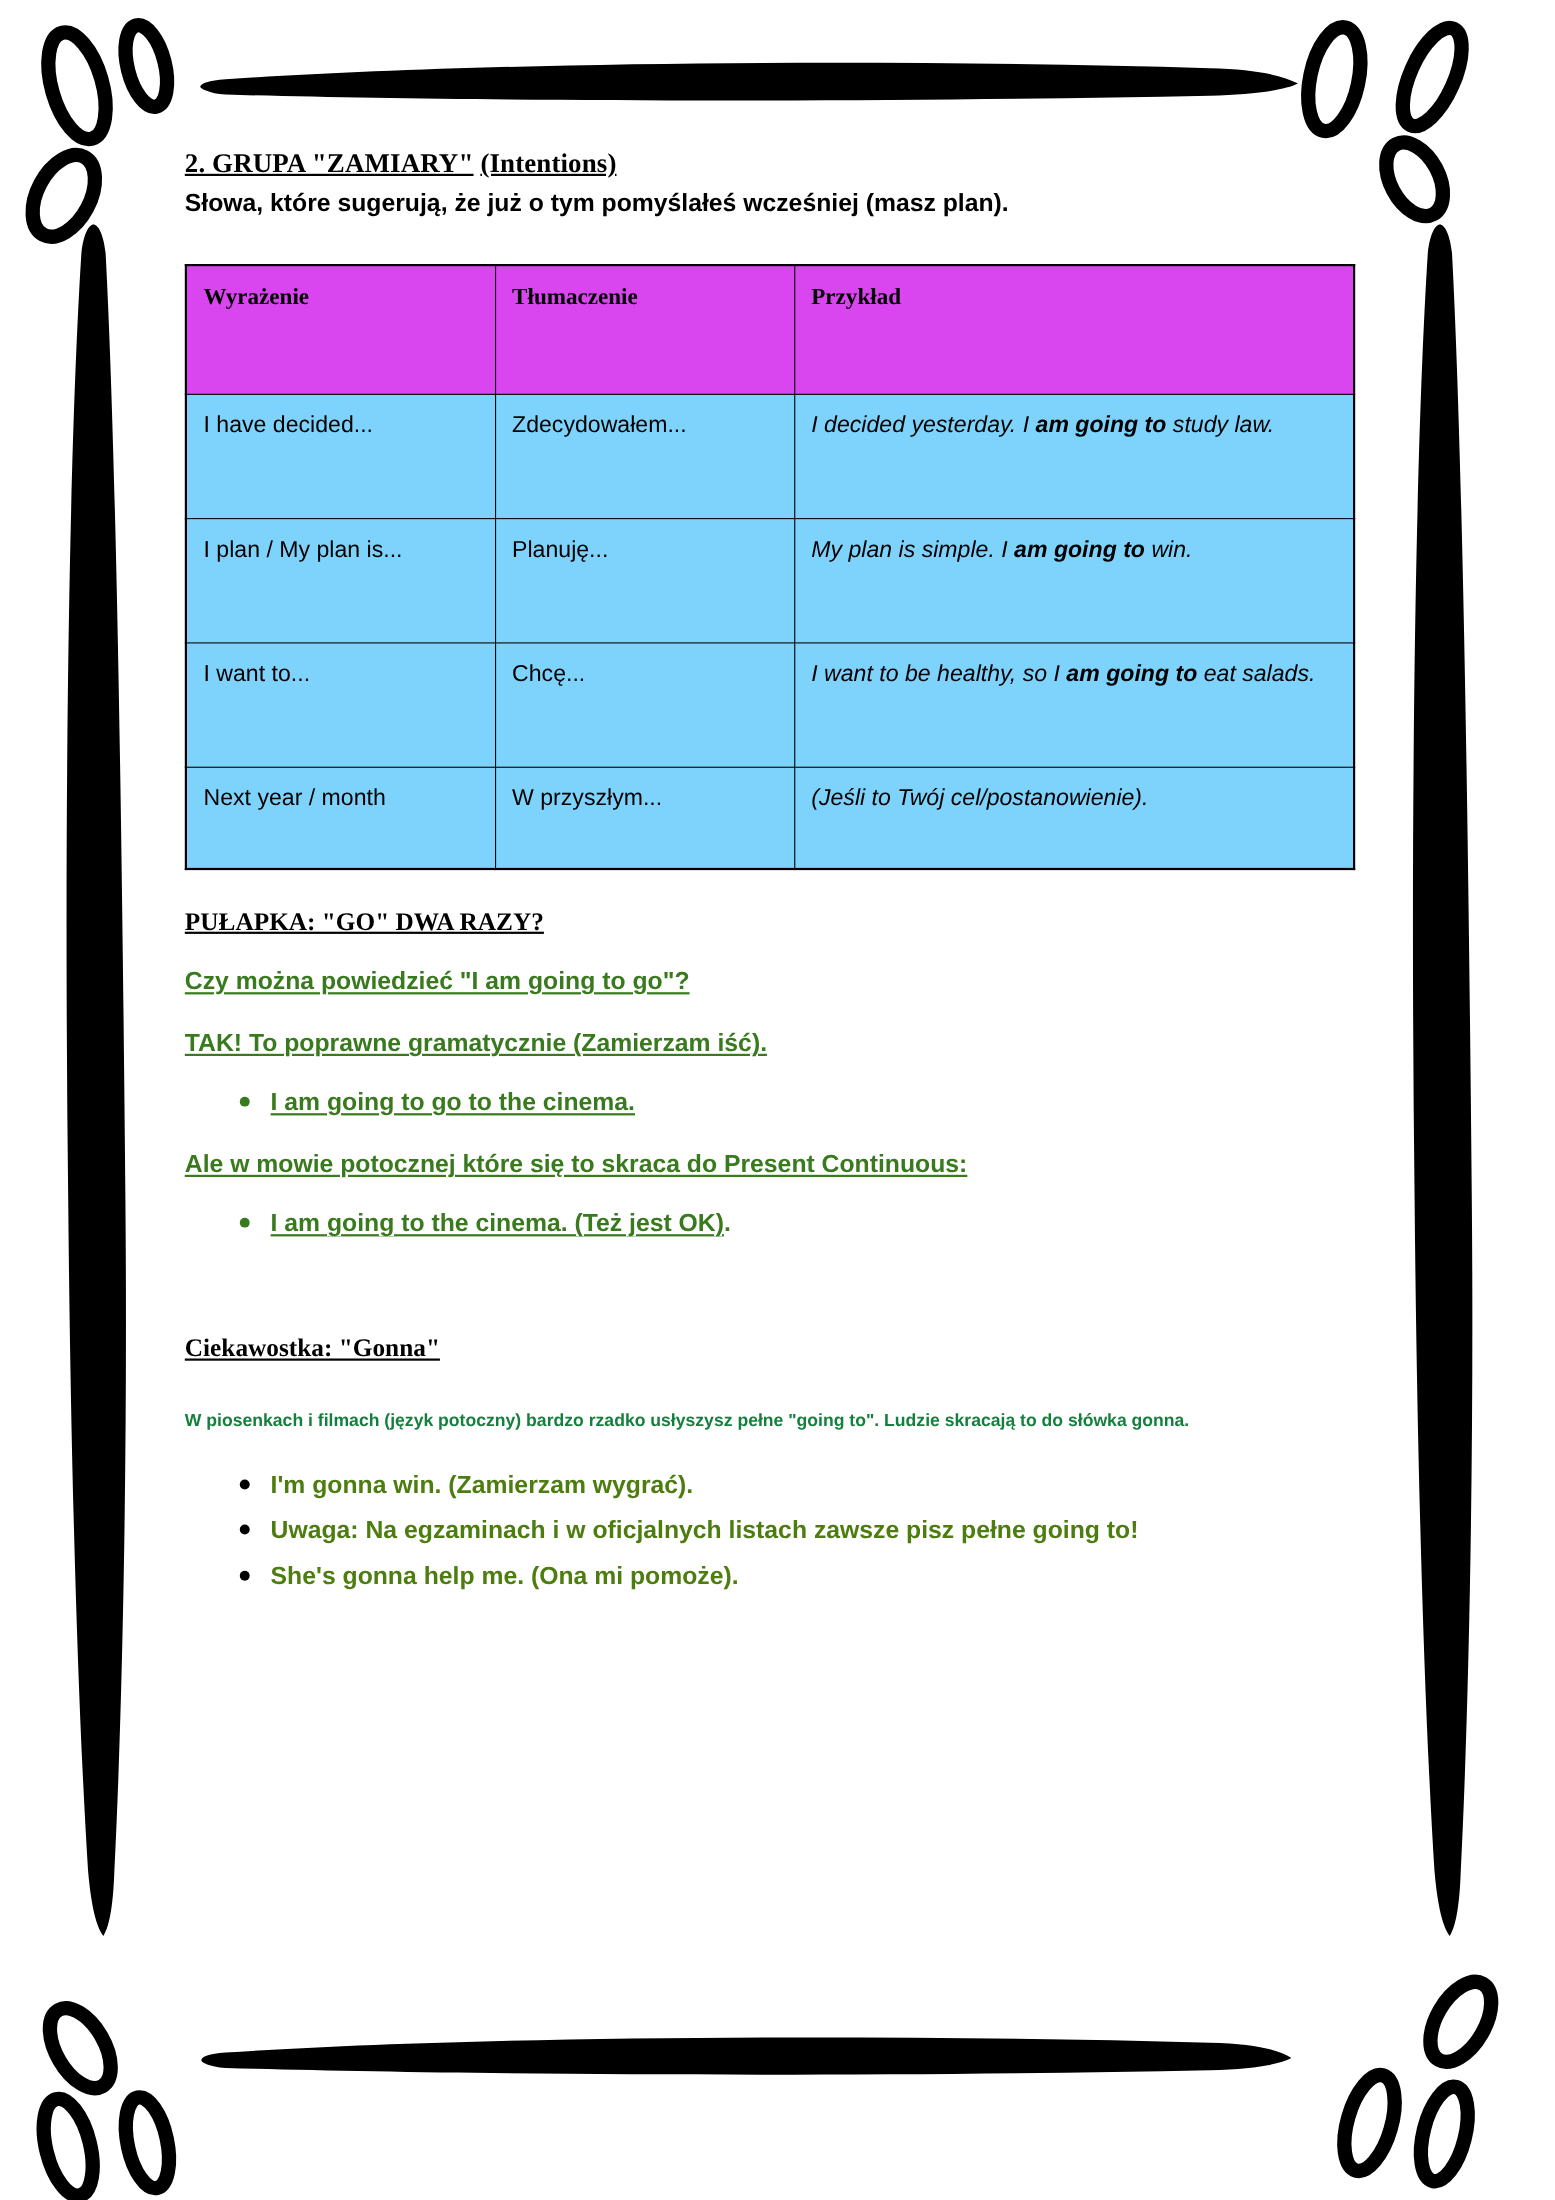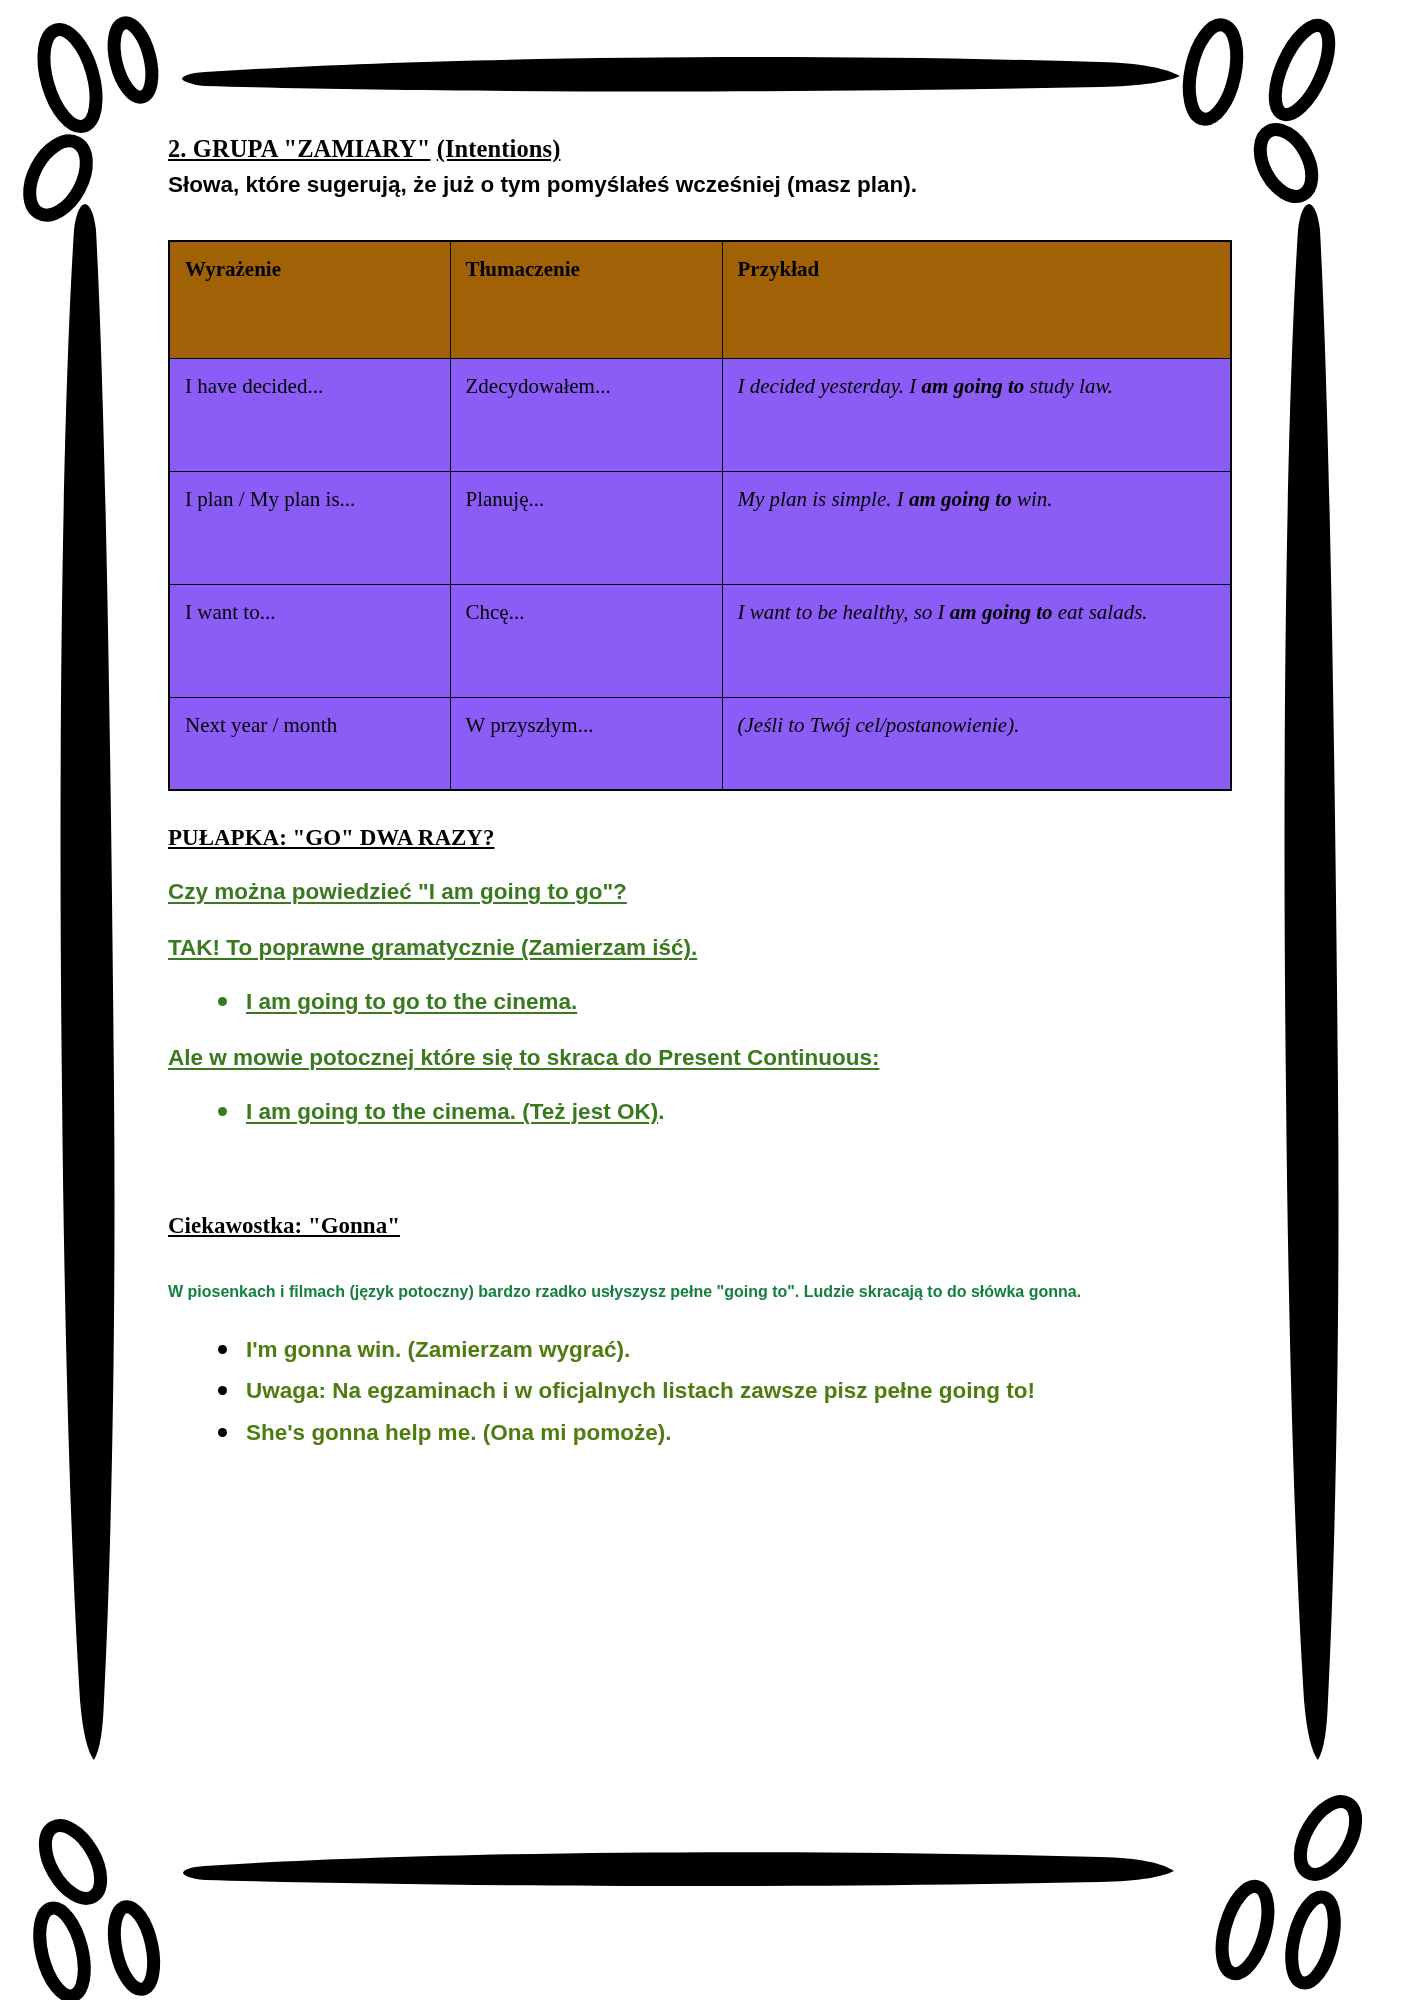--- a/index.html
+++ b/index.html
@@ -71,29 +71,29 @@
 
   table.vocab th, table.vocab td {
     border: 1.6px solid #000;
     vertical-align: top;
     padding: 14px 14px 14px 15px;
     font-size: 21px;
     line-height: 1.33;
     color: #000;
   }
   table.vocab thead th {
-    background: #a16207;
+    background: #d946ef;
     font-family: "Liberation Serif", serif;
     font-weight: bold;
     text-align: left;
     height: 88px;
   }
   table.vocab tbody td {
-    background: #8b5cf6;
-    font-family: Liberation Serif, serif;
+    background: #7dd3fc;
+    font-family: Liberation Sans, sans-serif;
     font-weight: normal;
   }
   table.vocab tbody tr { height: 113px; }
   table.vocab tbody tr.short { height: 92px; }
 
   td.expr { font-weight: bold; }
   td.trans { font-weight: normal; }
   td.exmp { font-style: italic; margin-top: 23px; }
   td.exmp b { font-weight: bold; font-style: italic; }
 

